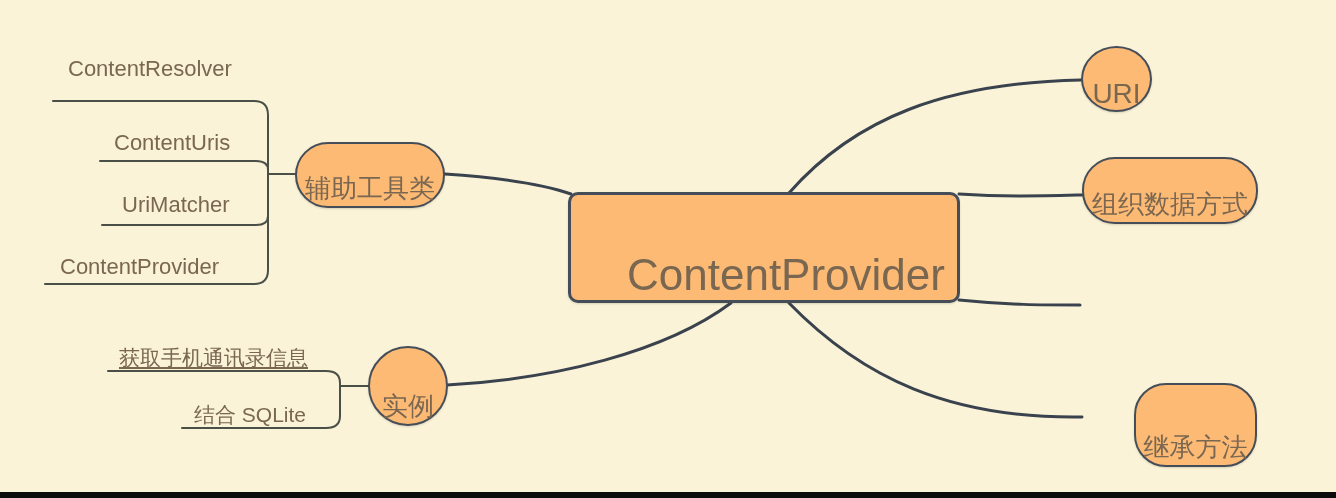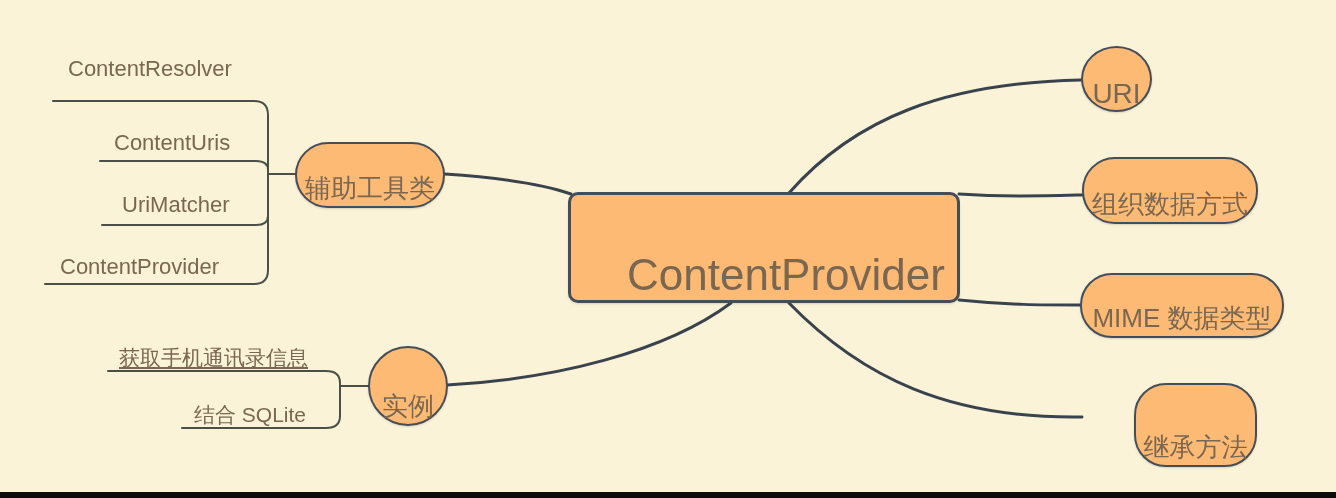--- a/index.html
+++ b/index.html
@@ -83,23 +83,20 @@
   <div class="node node-example">
     <span>实例</span>
   </div>
 
   <div class="node node-uri">
     <span>URI</span>
   </div>
   <div class="node node-org">
     <span>组织数据方式</span>
   </div>
-  <div class="node node-mime">
-    <span>MIME 数据类型</span>
-  </div>
   <div class="node node-inherit">
     <span>继承方法</span>
   </div>
 
   <div class="leaf" style="left:68px;top:56px;">ContentResolver</div>
   <div class="leaf" style="left:114px;top:130px;">ContentUris</div>
   <div class="leaf" style="left:122px;top:192px;">UriMatcher</div>
   <div class="leaf" style="left:60px;top:254px;">ContentProvider</div>
 
   <div class="leaf leaf-cjk" style="left:119px;top:345px;text-decoration:underline;">获取手机通讯录信息</div>

